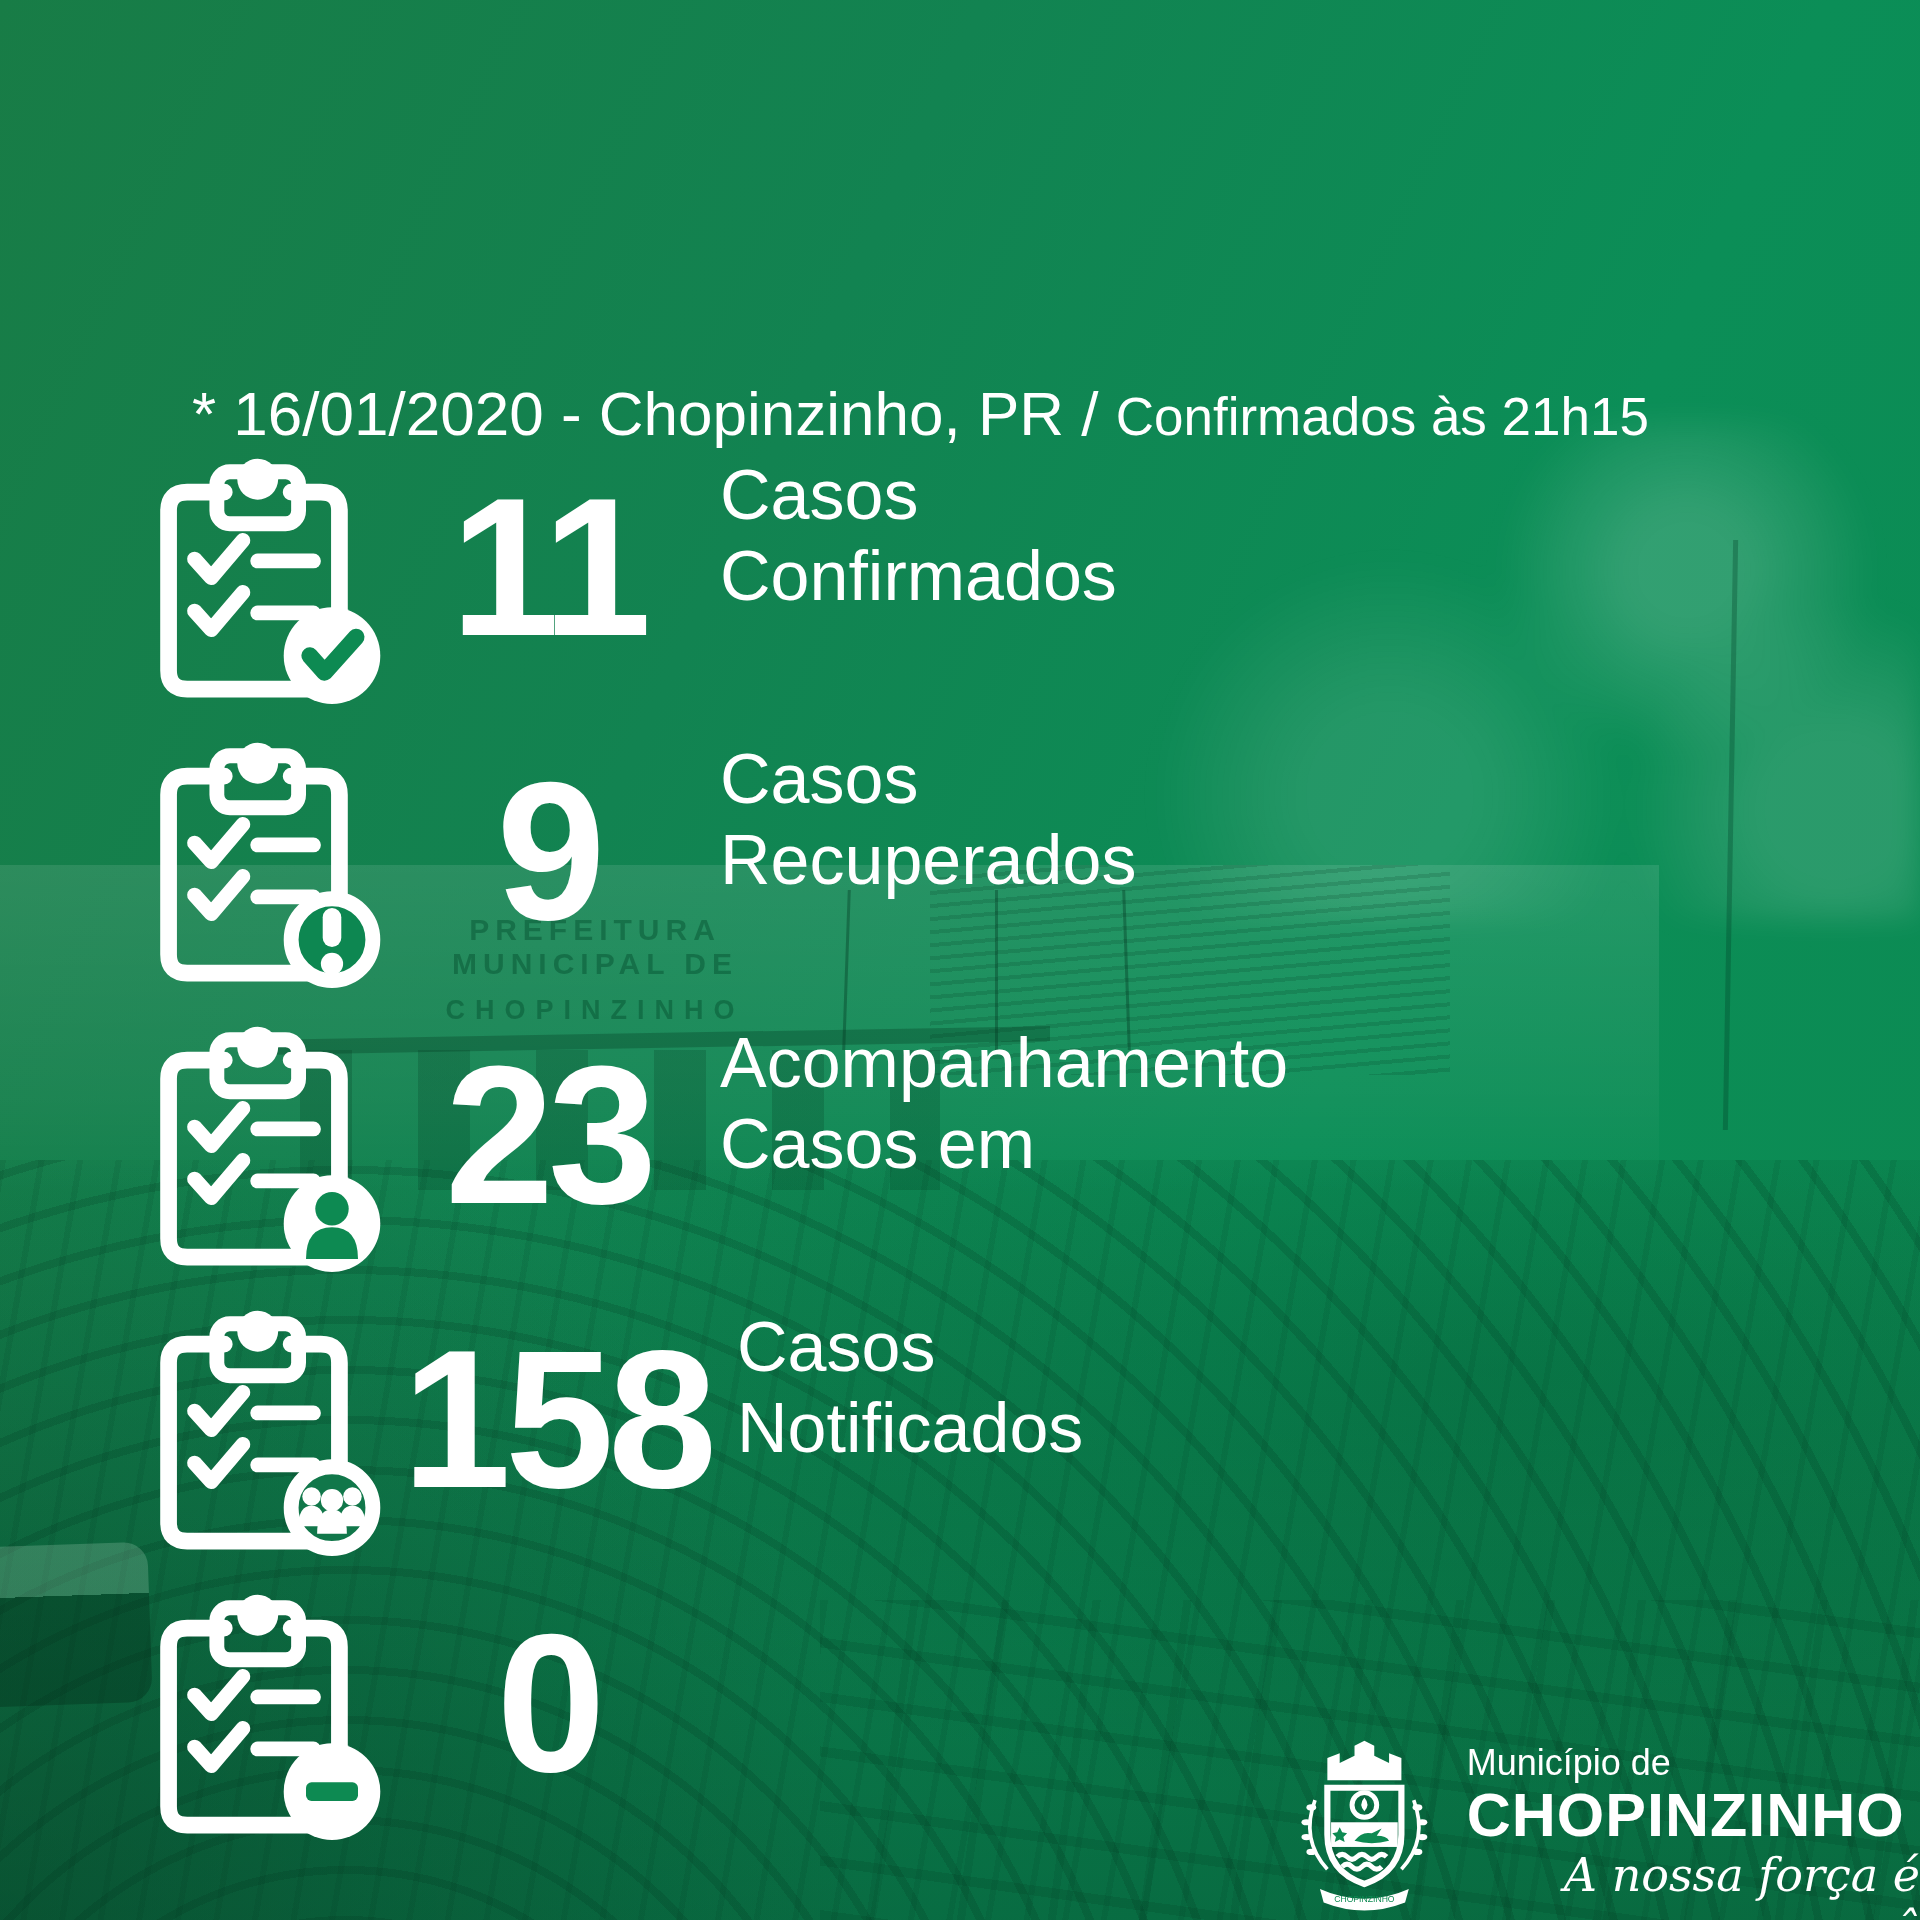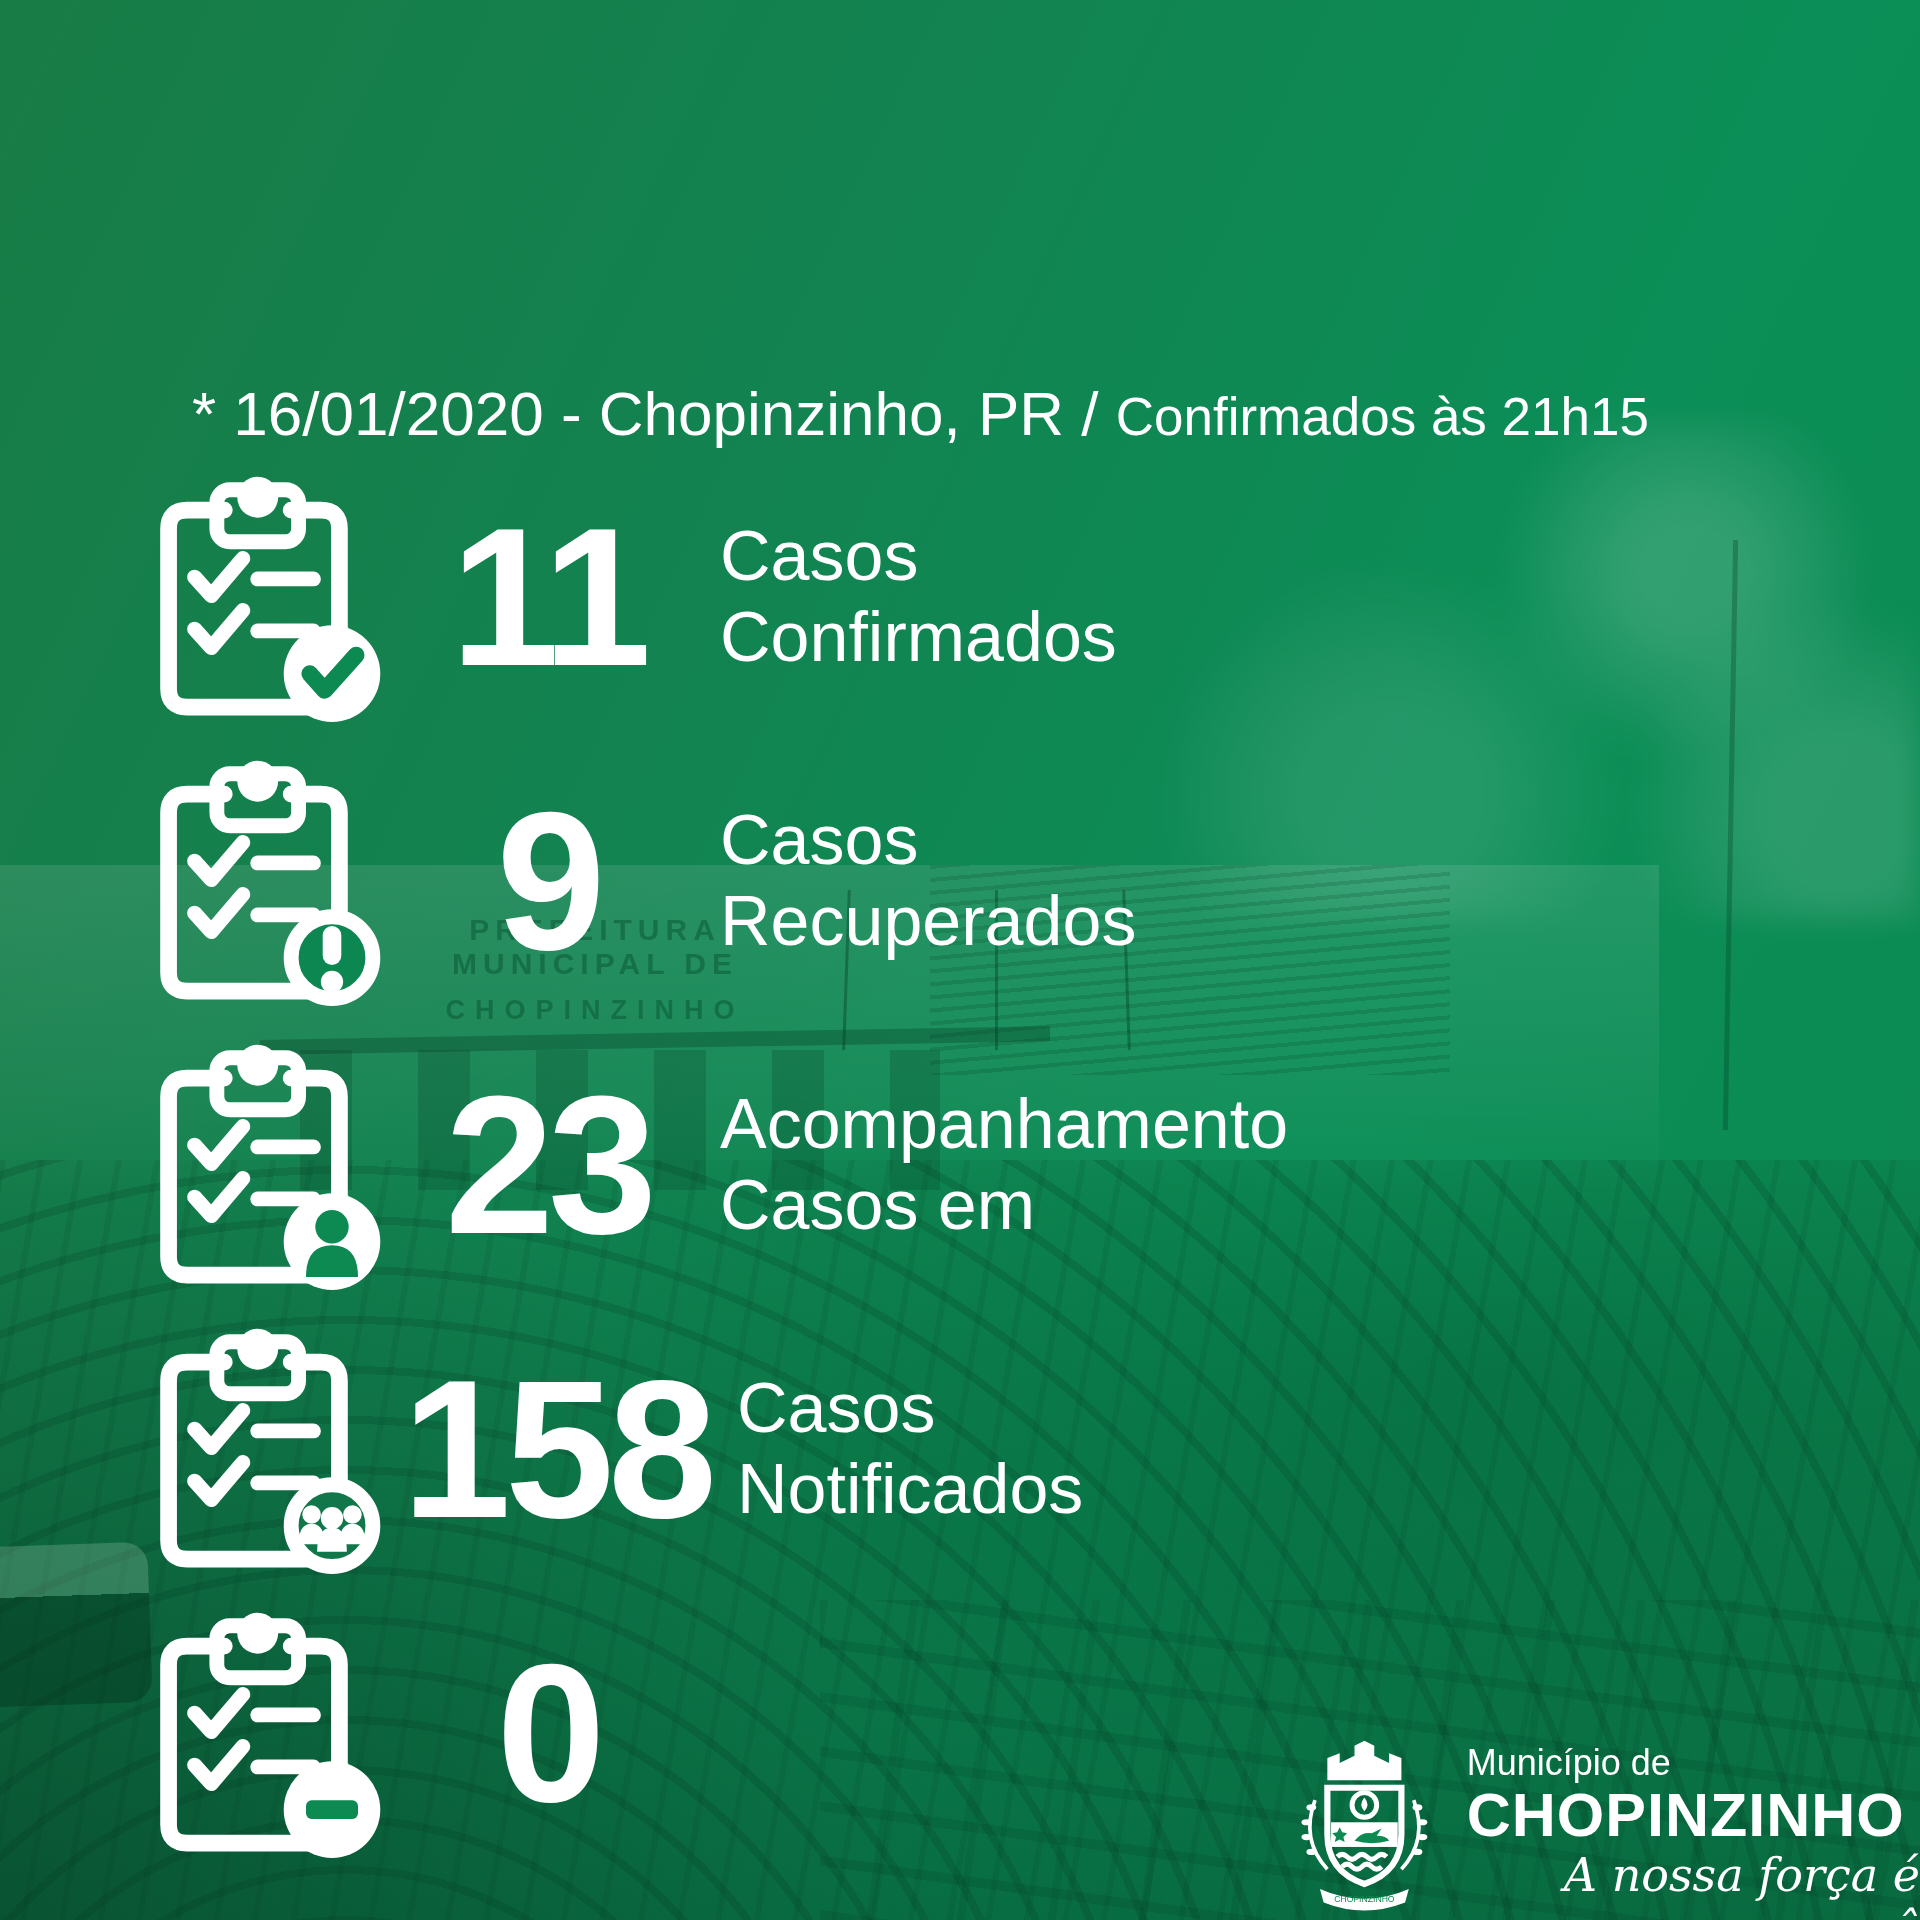--- a/index.html
+++ b/index.html
@@ -45,21 +45,21 @@
   .photo-car{position:absolute;left:-45px;top:1545px;width:195px;height:160px;border-radius:24px;
     opacity:.75;transform:rotate(-2deg);
     background:linear-gradient(180deg, rgba(200,230,210,.28) 0 32%, rgba(0,40,22,.45) 32%);}
   
   .title{position:absolute;left:162px;top:18px;z-index:5;
     font-size:178px;font-weight:bold;line-height:.98;letter-spacing:-5px;color:#F7F0C4;}
   .subtitle{position:absolute;left:192px;top:378px;z-index:5;color:#fff;font-size:62px;
     letter-spacing:0;white-space:nowrap;}
   .subtitle .upd{font-size:53px;}
   .stats{position:absolute;left:150px;top:455px;z-index:5;}
-  .stat-row{display:flex;align-items:center;height:284px;}
+  .stat-row{display:flex;height:284px;}
   .icon-box{flex:0 0 252px;}
   .icon-box svg{display:block;}
   .num{flex:0 0 292px;text-align:center;color:#fff;font-size:196px;font-weight:bold;
     letter-spacing:-6px;white-space:nowrap;}
   .label{margin-left:26px;color:#fff;font-size:70px;line-height:1.16;}
   .label div:empty{display:none;}
   
   .logo{position:absolute;left:1278px;top:1726px;z-index:5;display:flex;align-items:flex-start;color:#fff;}
   .logo-text{margin-left:16px;margin-top:16px;}
   .logo-prefix{font-size:36px;}

